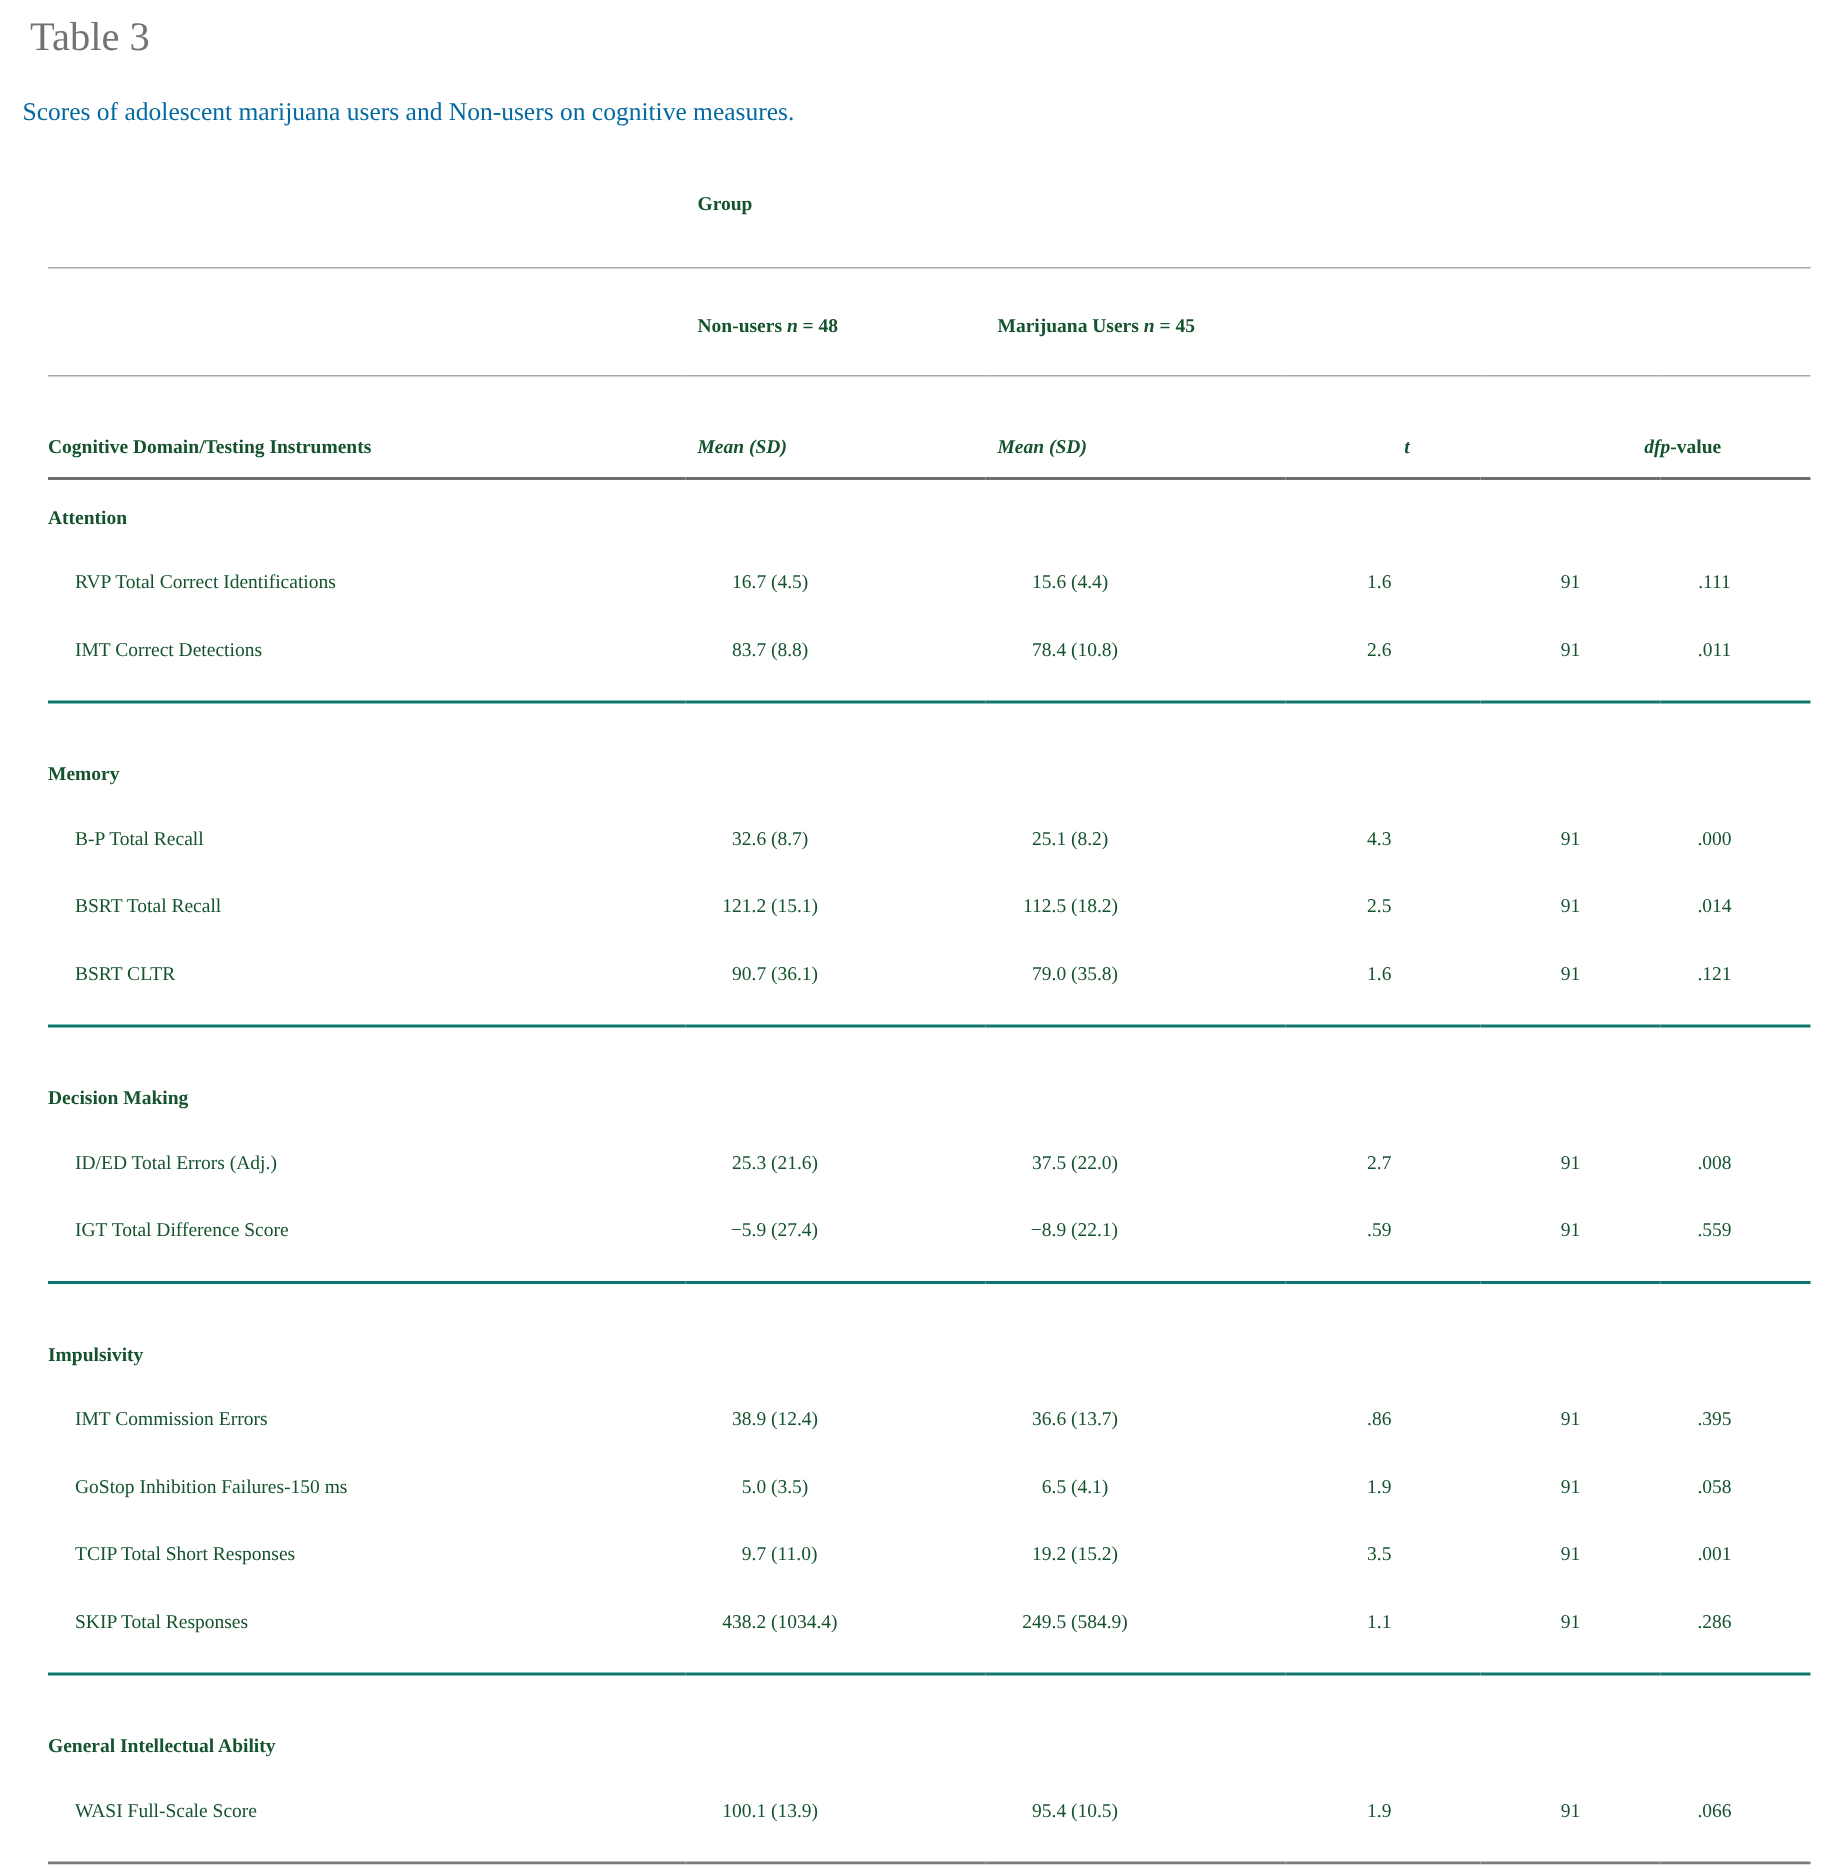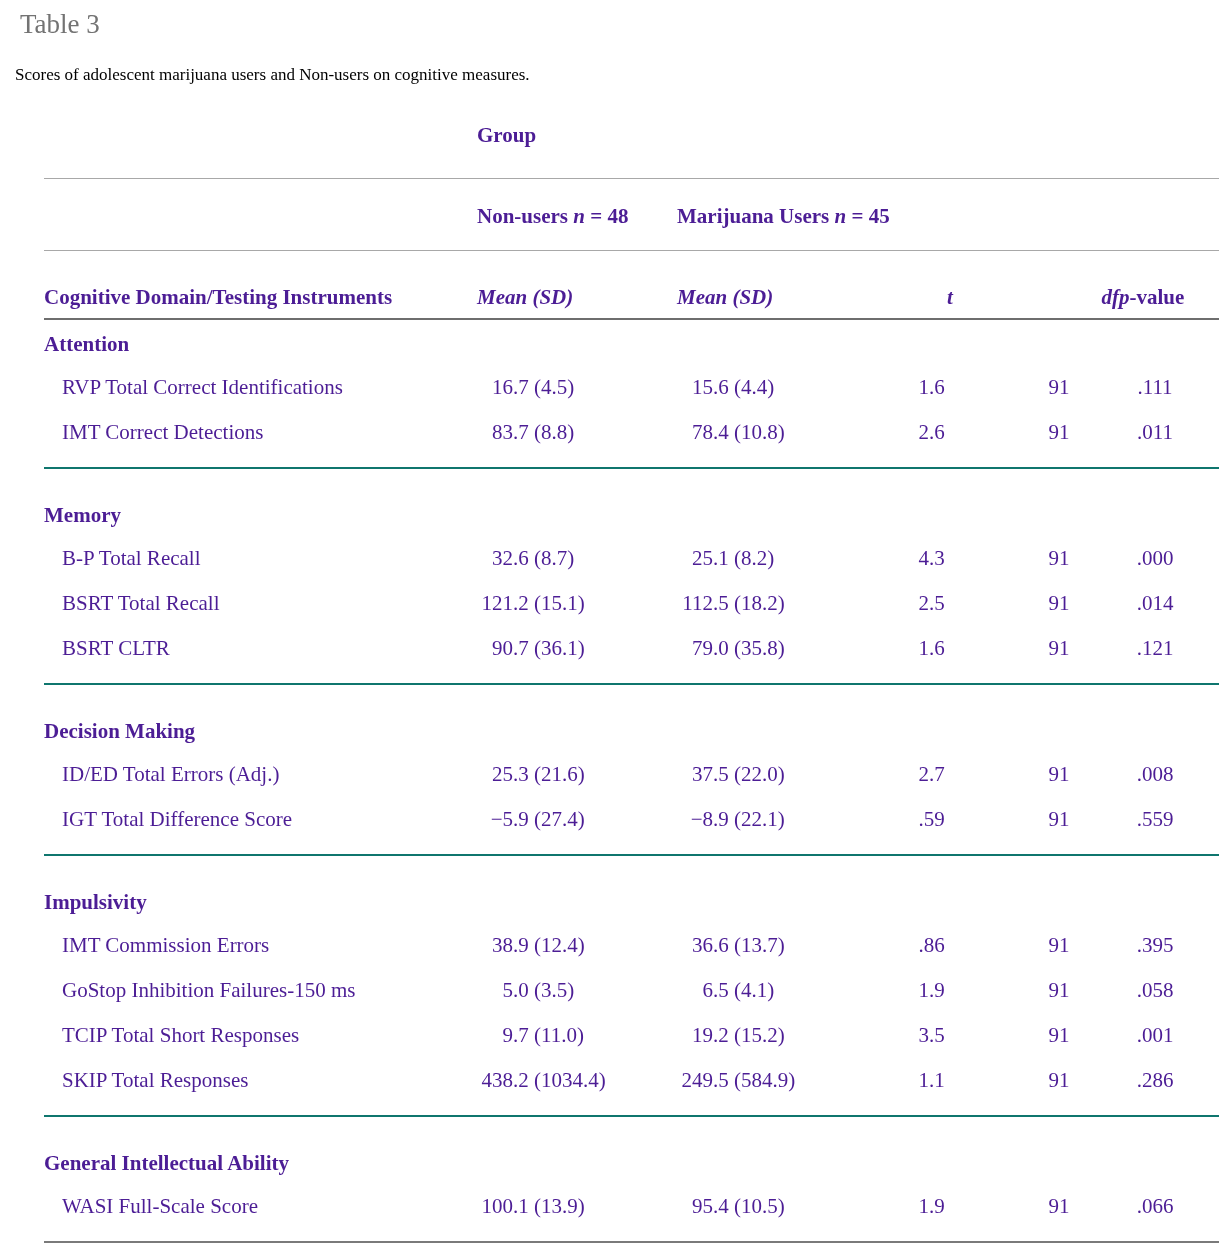--- a/index.html
+++ b/index.html
@@ -13,32 +13,32 @@
   h1.table-title {
     margin: 0 0 0 20px;
     font-size: 27px;
     font-weight: 400;
     color: #737373;
     line-height: 32px;
   }
   p.caption {
     margin: 24px 0 0 15px;
     font-size: 17px;
-    color: #000000;
+    color: #0369a1;
     line-height: 22px;
   }
 
   table.results {
-    margin: 19px 0 0 44px;
+    margin: 19px 0 0 32px;
     width: 1175px;
     border-collapse: collapse;
     table-layout: fixed;
-    font-size: 21px;
+    font-size: 13px;
     line-height: 21px;
-    color: #4c1d95;
+    color: #14532d;
   }
   td { padding: 0; vertical-align: bottom; }
 
   
   tr.group-row td { padding-top: 20px; padding-bottom: 32px; border-bottom: 1px solid #a8a8a8; }
   tr.ncol-row td { padding-top: 27px; padding-bottom: 23px; border-bottom: 1px solid #a8a8a8; }
   tr.colhead-row td { padding-top: 36px; padding-bottom: 10px; border-bottom: 2px solid #6e6e6e; }
 
   .bold { font-weight: bold; }
   .bi { font-weight: bold; font-style: italic; }

